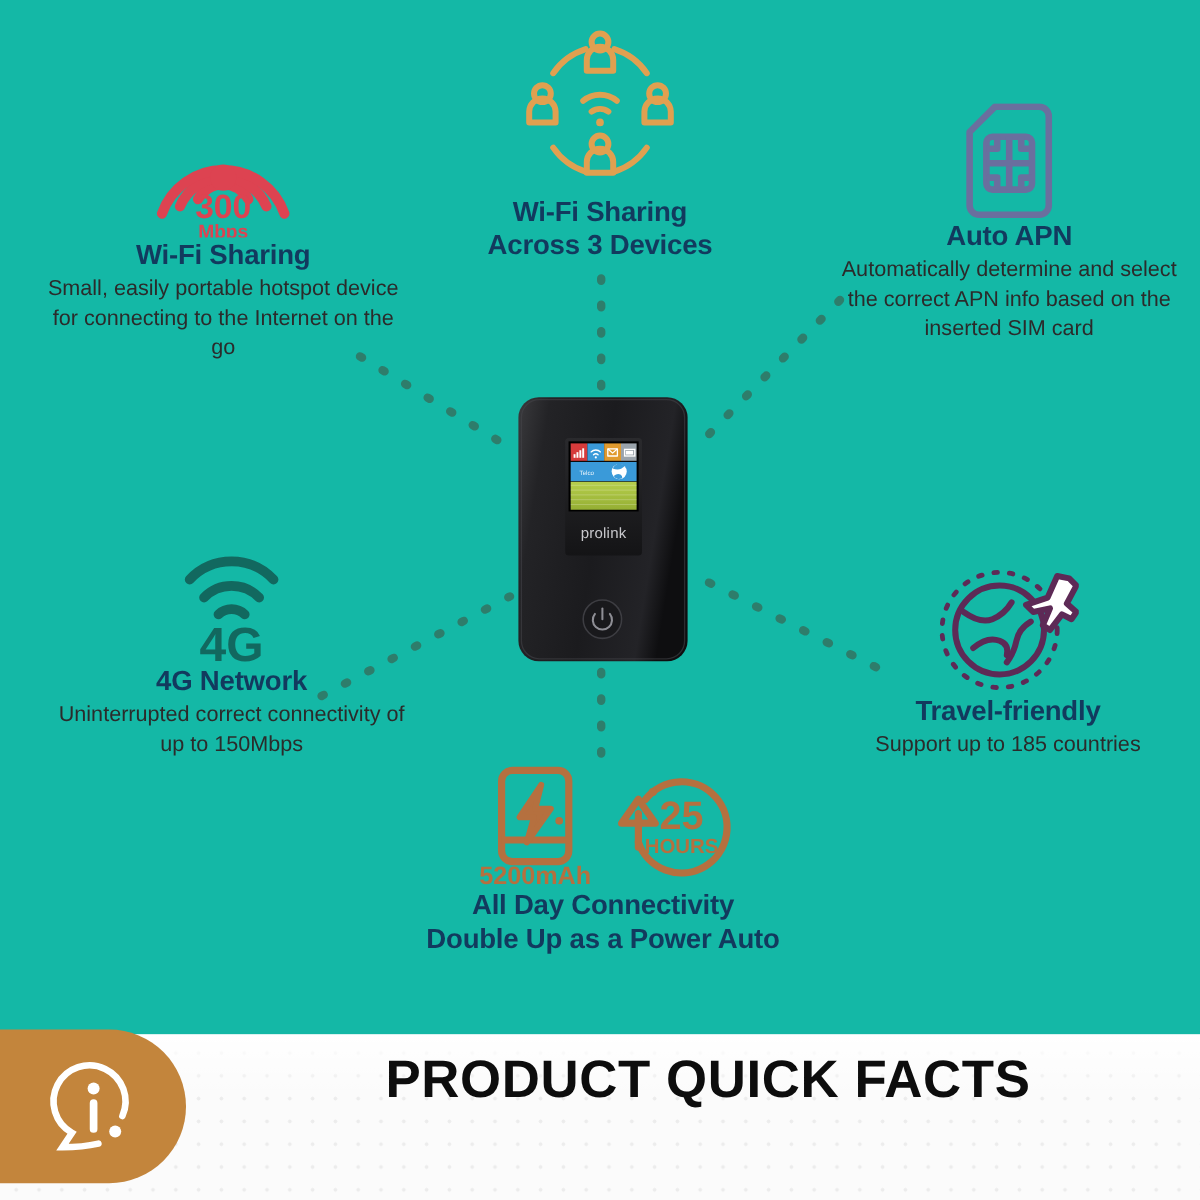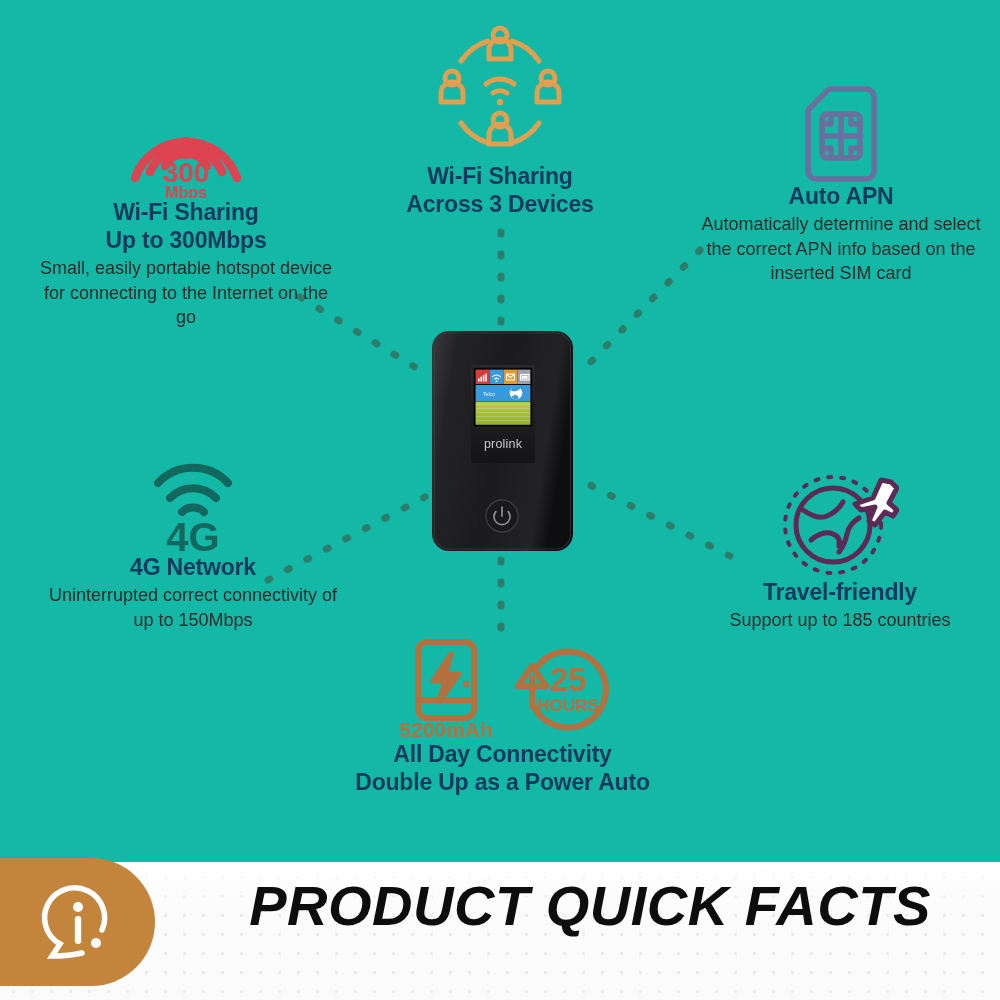--- a/index.html
+++ b/index.html
@@ -102,25 +102,24 @@
     align-items: center;
     justify-content: center;
   }
   #banner-title {
     position: absolute;
     left: 195px;
     top: 878px;
     width: 790px;
     text-align: center;
     color: #0d0d0d;
-    font-size: 56px;
+    font-size: 44px;
     font-weight: bold;
     letter-spacing: 0.5px;
     line-height: 1;
-    font-style: italic;
   }
 </style>
 </head>
 <body>
 
 <div id="page">
 
   <svg id="connectors" viewBox="0 0 1000 1000" xmlns="http://www.w3.org/2000/svg">
     <g stroke="#2e7d6b" stroke-width="7" stroke-linecap="round" stroke-dasharray="2 20" fill="none">
 
@@ -146,21 +145,20 @@
           <path d="M26 82 A39 39 0 0 1 98 82"></path>
           <path d="M11 88 A54 54 0 0 1 113 88"></path>
         </g>
         <circle cx="62" cy="58" r="11" fill="#dd4351"></circle>
         <text x="62" y="92" text-anchor="middle" fill="#dd4351" font-family="Liberation Sans, sans-serif" font-size="28" font-weight="bold">300</text>
         <text x="62" y="108" text-anchor="middle" fill="#dd4351" font-family="Liberation Sans, sans-serif" font-size="16" font-weight="bold">Mbps</text>
       </svg>
     </div>
     <h3>
       <span>Wi-Fi Sharing</span><br>
-      <span>Up to 300Mbps</span>
     </h3>
     <p>Small, easily portable hotspot device for connecting to the Internet on the go</p>
   </div>
 
   <div class="feature" id="f-sharing">
     <div class="icon-wrap" style="height:140px;">
       <svg width="140" height="140" viewBox="0 0 140 140">
         <g fill="none" stroke="#e0a050" stroke-width="5" stroke-linecap="round">
 
           <path d="M31 39 A52 52 0 0 1 58 19"></path>

